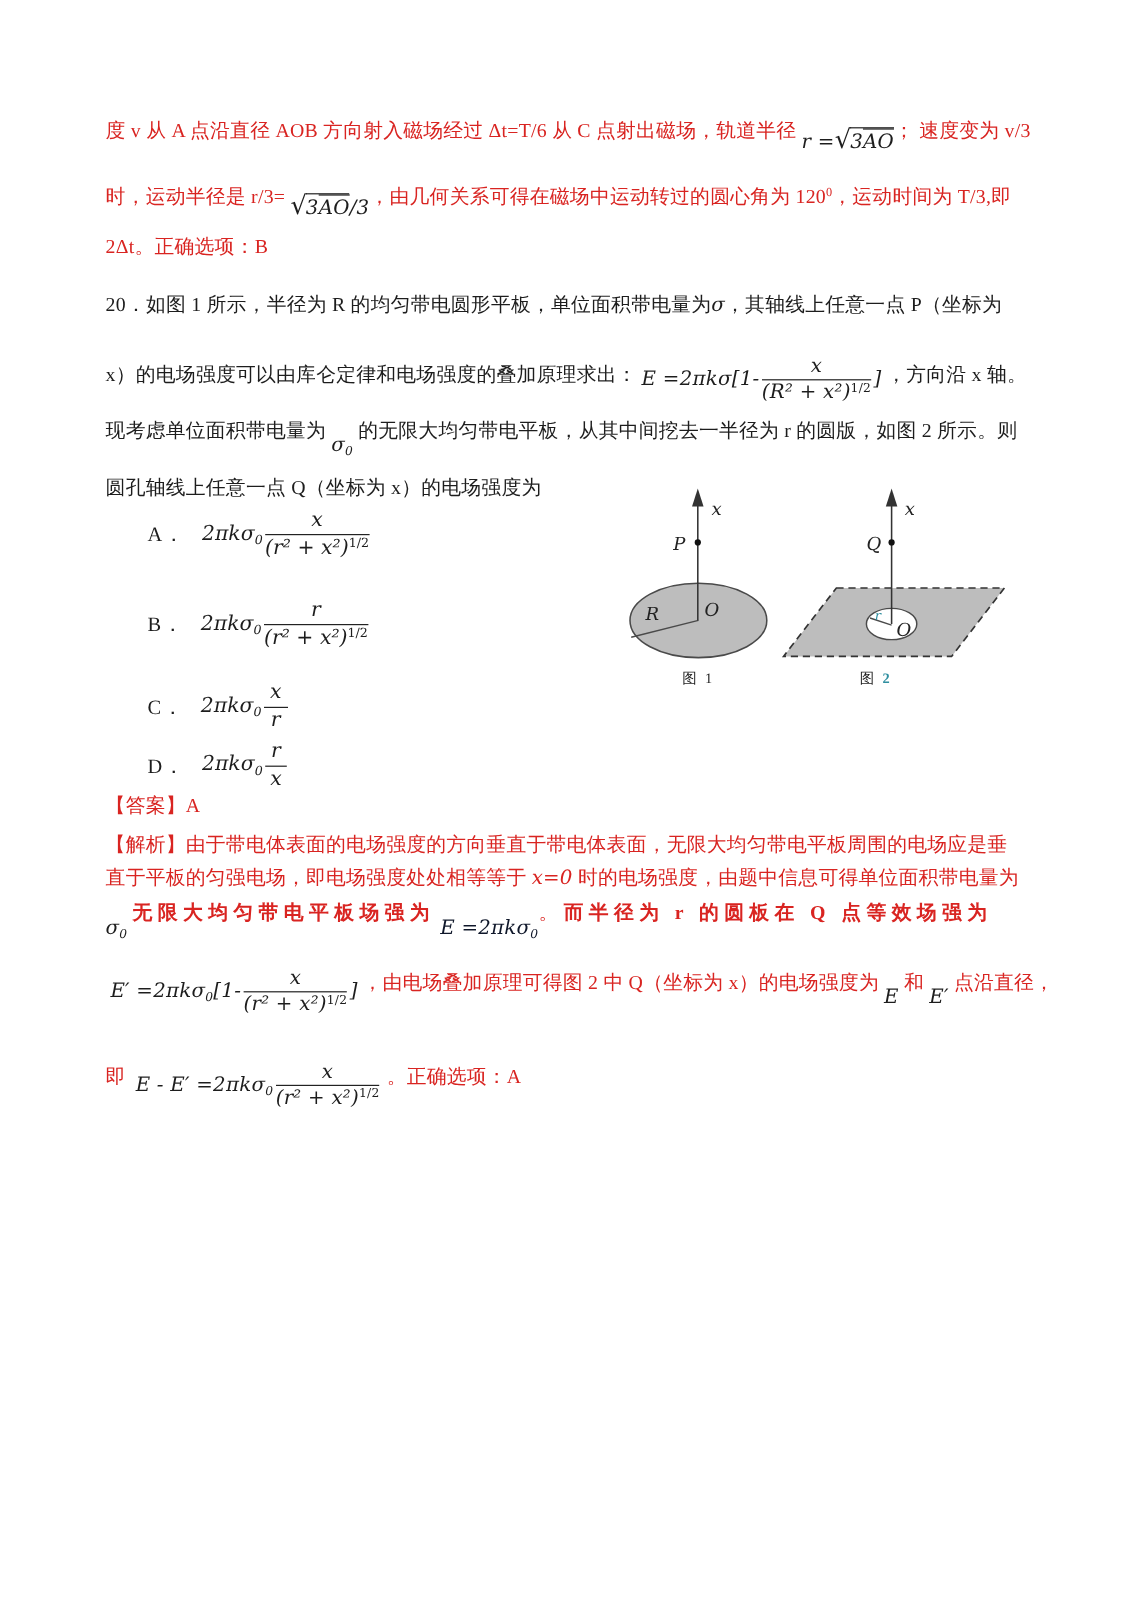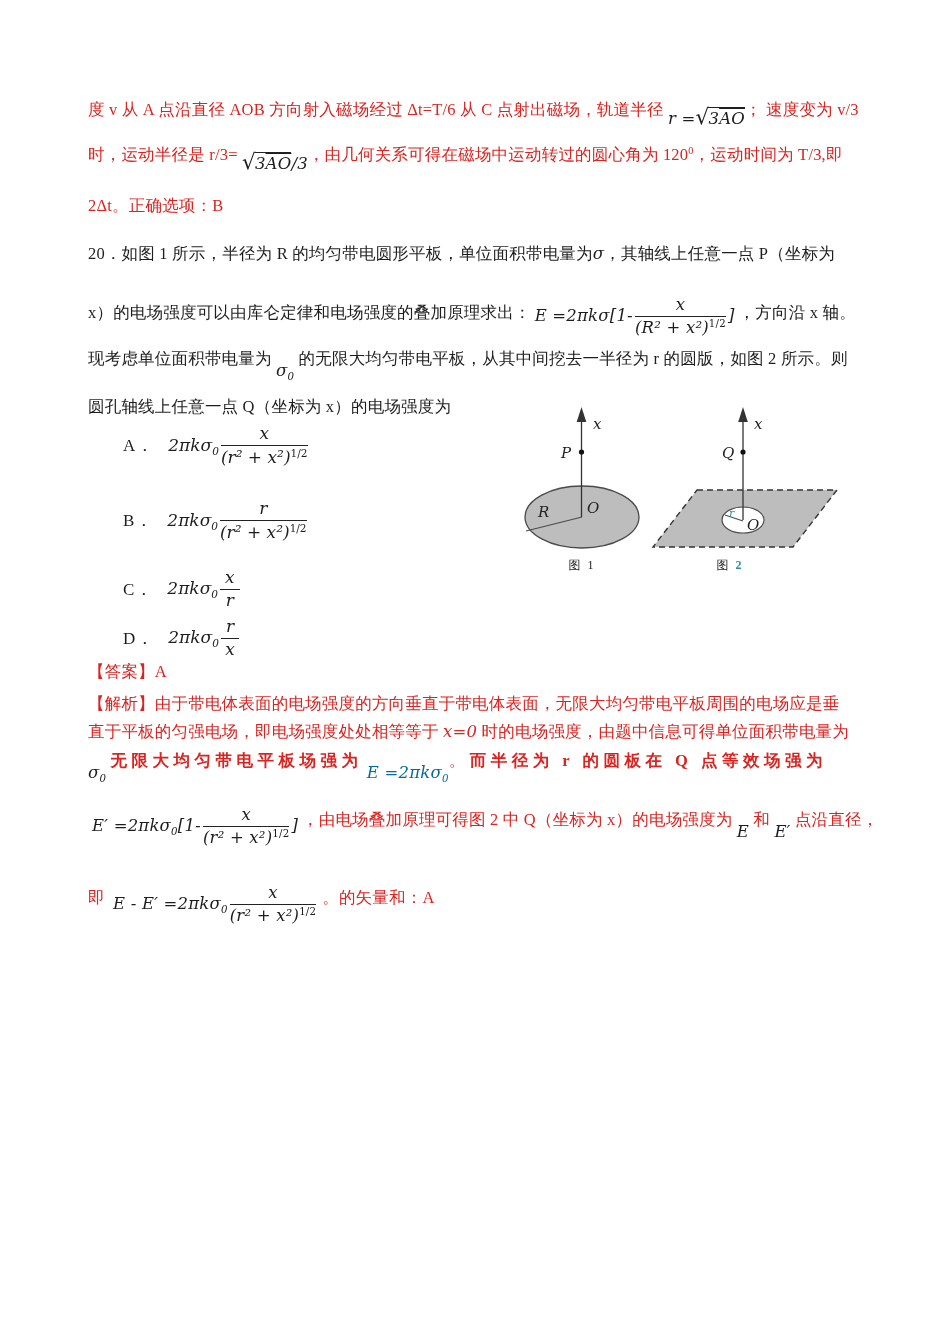--- a/index.html
+++ b/index.html
@@ -39,21 +39,21 @@
 </head>
 <body>
 
 <div class="page">
 
   <div class="line red" style="top:95px">
     <span>度 v 从 A 点沿直径 AOB 方向射入磁场经过 Δt=T/6 从 C 点射出磁场，轨道半径</span>
     <span class="math drop" style="color:#1d1d1d"><span>r =</span><span class="sqrt">√</span><span class="vinc"><span>3</span><span class="ovl">AO</span></span></span><span>；</span>
     <span>速度变为 v/3</span>
   </div>
-  <div class="line red" style="top:140px">
+  <div class="line red" style="top:150px">
     <span>时，运动半径是 r/3=</span>
     <span class="math drop" style="color:#1d1d1d"><span class="sqrt">√</span><span class="vinc"><span>3</span><span class="ovl">AO</span></span><span>/3</span></span><span>，由几何关系可得在磁场中运动转过的圆心角为 120</span><sup class="msup">0</sup><span>，运动时间为 T/3,即</span>
   </div>
   <div class="line red" style="top:195px">
     <span>2Δt。正确选项：B</span>
   </div>
 
   <div class="line" style="top:243px">
     <span>20．</span><span>如图 1 所示，半径为 R 的均匀带电圆形平板，单位面积带电量为</span><span class="math">σ</span><span>，其轴线上任意一点 P（坐标为</span>
   </div>
@@ -144,35 +144,35 @@
     <span>【解析】</span><span>由于带电体表面的电场强度的方向垂直于带电体表面，无限大均匀带电平板周围的电场应是垂</span>
   </div>
   <div class="line red" style="top:721px">
     <span>直于平板的匀强电场，即电场强度处处相等等于</span>
     <span class="math">x=0</span>
     <span>时的电场强度，由题中信息可得单位面积带电量为</span>
   </div>
   <div class="line red" style="top:750px">
     <span class="math drop2" style="color:#1d1d1d"><span>σ</span><sub class="msub rm">0</sub></span>
     <span class="sp5">无限大均匀带电平板场强为</span>
-    <span class="math drop2" style="color:#0369a1"><span>E =2πkσ</span><sub class="msub rm">0</sub></span><span>。</span>
+    <span class="math drop2" style="color:#0f172a"><span>E =2πkσ</span><sub class="msub rm">0</sub></span><span>。</span>
     <span class="sp5">而半径为 r 的圆板在 Q 点等效场强为</span>
   </div>
   <div class="line red" style="top:800px">
     <span class="math fml" style="color:#1d1d1d; top:6px"><span>E′ =2πkσ</span><sub class="msub rm">0</sub><span>[1-</span><span class="frac">
           <span class="fnum">x</span>
           <span class="fden"><span>(r² + x²)</span><sup class="msup">1/2</sup></span>
         </span><span>]</span></span><span>，由电场叠加原理可得图 2 中 Q（坐标为 x）的电场强度为</span>
     <span class="math drop2" style="color:#1d1d1d">E</span>
     <span>和</span>
     <span class="math drop2" style="color:#1d1d1d">E′</span>
     <span>点沿直径，</span>
   </div>
   <div class="line red" style="top:878px">
     <span>即</span>
     <span class="math fml" style="color:#1d1d1d; top:6px"><span>E - E′ =2πkσ</span><sub class="msub rm">0</sub><span class="frac">
           <span class="fnum">x</span>
           <span class="fden"><span>(r² + x²)</span><sup class="msup">1/2</sup></span>
-        </span></span><span>。的矢量和：A</span>
+        </span></span><span>。正确选项：A</span>
   </div>
 
 
 </div>
 
 </body></html>

